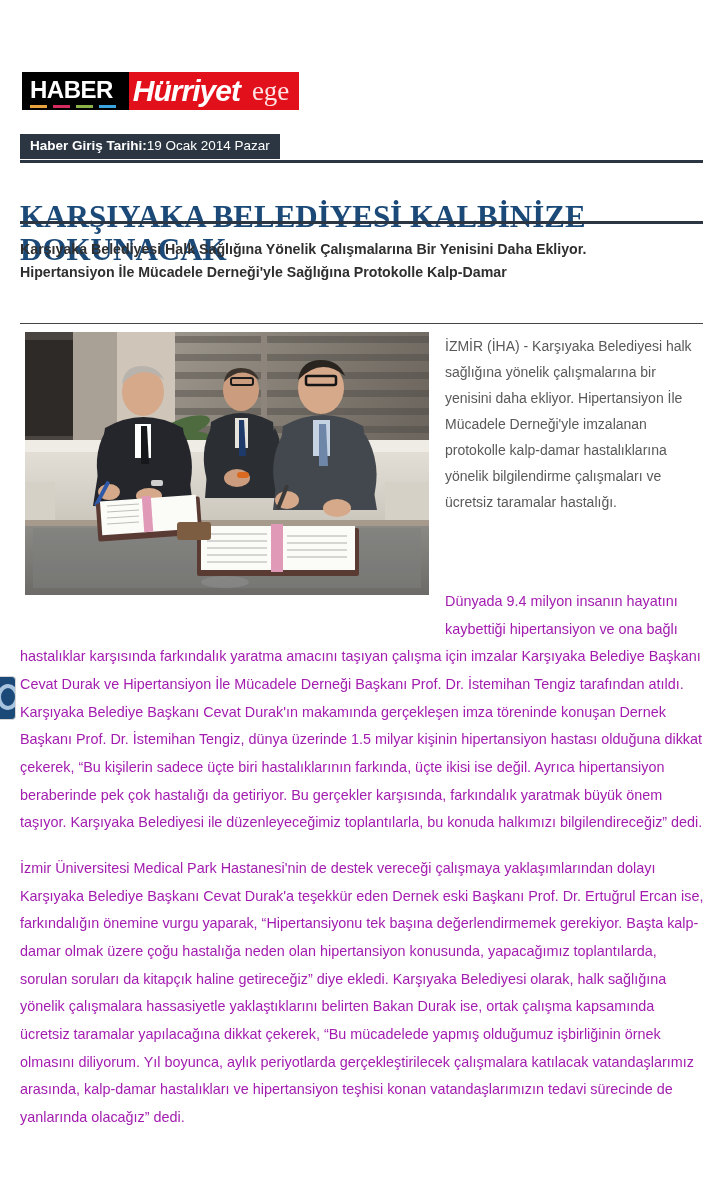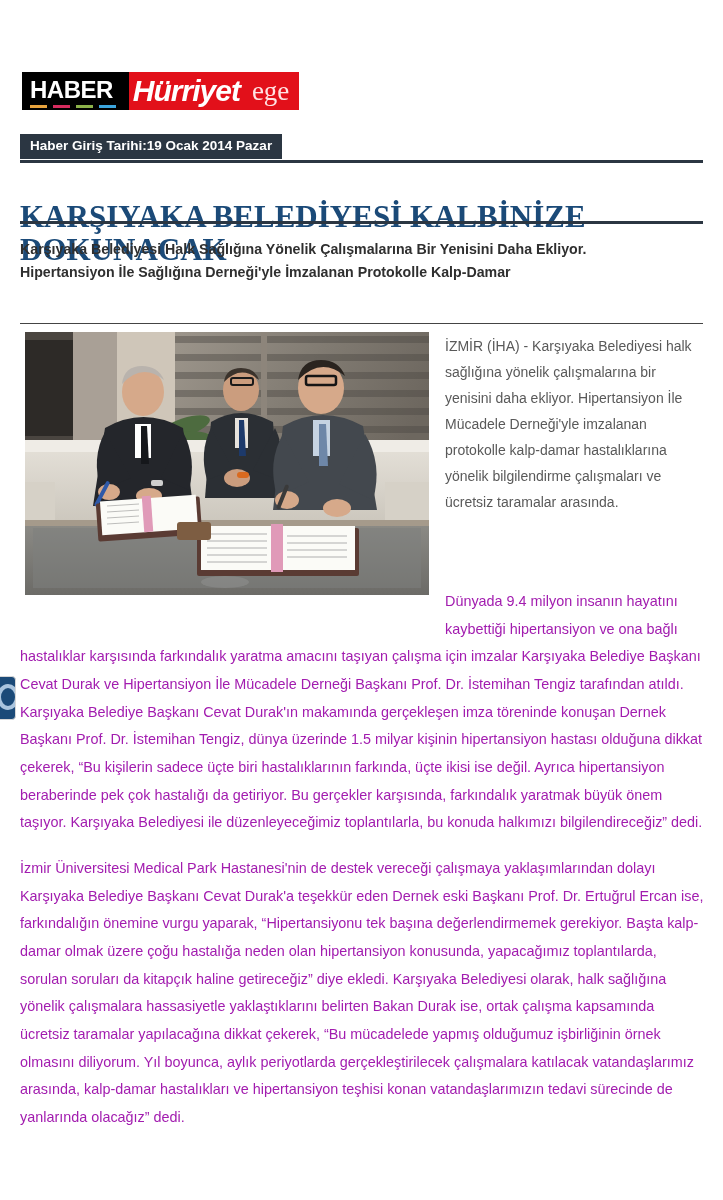--- a/index.html
+++ b/index.html
@@ -84,21 +84,21 @@
     left: 20px;
     top: 134px;
     background: #2b3642;
     color: #ffffff;
     padding: 5px 10px 6px 10px;
     font-size: 13.5px;
     line-height: 1;
     white-space: nowrap;
   }
   .date-bar b { font-weight: bold; }
-  .date-bar span.val { font-weight: bold; }
+  .date-bar span.val { font-weight: normal; }
 
   .rule-dark {
     position: absolute;
     left: 20px;
     width: 683px;
     height: 3px;
     background: #2b3642;
   }
   .rule-thin {
     position: absolute;
@@ -220,21 +220,21 @@
 <div class="date-bar">
   <b>Haber Giriş Tarihi:</b><span class="val">19 Ocak 2014 Pazar</span>
 </div>
 <div class="rule-dark" style="top:160px;"></div>
 
 <h1 class="headline">KARŞIYAKA BELEDİYESİ KALBİNİZE DOKUNACAK</h1>
 <div class="rule-dark" style="top:221px;height:3px;"></div>
 
 <div class="subhead">
   <span class="sl">Karşıyaka Belediyesi Halk Sağlığına Yönelik Çalışmalarına Bir Yenisini Daha Ekliyor.</span>
-  <span class="sl">Hipertansiyon İle Sağlığına Derneği'yle İmzalanan Protokolle Kalp-Damar</span>
+  <span class="sl">Hipertansiyon İle Mücadele Derneği'yle Sağlığına Protokolle Kalp-Damar</span>
 </div>
 <div class="rule-thin" style="top:323px;"></div>
 
 <figure class="photo" style="margin:0;">
   <svg width="404" height="263" viewBox="0 0 404 263">
     <defs>
       <linearGradient id="blindGrad" x1="0" y1="0" x2="1" y2="0.35">
         <stop offset="0%" stop-color="#9c958b"></stop>
         <stop offset="50%" stop-color="#837d74"></stop>
         <stop offset="100%" stop-color="#6d675f"></stop>
@@ -356,21 +356,21 @@
         <line x1="262" y1="225" x2="322" y2="225"></line>
       </g>
     </g>
 
     <rect x="152" y="190" width="34" height="18" rx="3" fill="#7d5d42"></rect>
 
     <ellipse cx="200" cy="250" rx="24" ry="6" fill="#ffffff" opacity="0.10"></ellipse>
   </svg>
 </figure>
 
-<div class="intro">İZMİR (İHA) - Karşıyaka Belediyesi halk sağlığına yönelik çalışmalarına bir yenisini daha ekliyor. Hipertansiyon İle Mücadele Derneği'yle imzalanan protokolle kalp-​damar hastalıklarına yönelik bilgilendirme çalışmaları ve ücretsiz taramalar arasında.</div>
+<div class="intro">İZMİR (İHA) - Karşıyaka Belediyesi halk sağlığına yönelik çalışmalarına bir yenisini daha ekliyor. Hipertansiyon İle Mücadele Derneği'yle imzalanan protokolle kalp-​damar hastalıklarına yönelik bilgilendirme çalışmaları ve ücretsiz taramalar hastalığı.</div>
 
 <div class="share-sliver">
   <span class="glyph"></span>
 </div>
 
 <div class="body-col">
   <p>
     <span class="float-left-box"></span><span>Dünyada 9.4 milyon insanın hayatını kaybettiği hipertansiyon ve ona bağlı hastalıklar karşısında farkındalık yaratma amacını taşıyan çalışma için imzalar Karşıyaka Belediye Başkanı Cevat Durak ve Hipertansiyon İle Mücadele Derneği Başkanı Prof. Dr. İstemihan Tengiz tarafından atıldı. Karşıyaka Belediye Başkanı Cevat Durak'ın makamında gerçekleşen imza töreninde konuşan Dernek Başkanı Prof. Dr. İstemihan Tengiz, dünya üzerinde 1.5 milyar kişinin hipertansiyon hastası olduğuna dikkat çekerek, “Bu kişilerin sadece üçte biri hastalıklarının farkında, üçte ikisi ise değil. Ayrıca hipertansiyon beraberinde pek çok hastalığı da getiriyor. Bu gerçekler karşısında, farkındalık yaratmak büyük önem taşıyor. Karşıyaka Belediyesi ile düzenleyeceğimiz toplantılarla, bu konuda halkımızı bilgilendireceğiz” dedi.</span>
   </p>
   <p>İzmir Üniversitesi Medical Park Hastanesi'nin de destek vereceği çalışmaya yaklaşımlarından dolayı Karşıyaka Belediye Başkanı Cevat Durak'a teşekkür eden Dernek eski Başkanı Prof. Dr. Ertuğrul Ercan ise, farkındalığın önemine vurgu yaparak, “Hipertansiyonu tek başına değerlendirmemek gerekiyor. Başta kalp-damar olmak üzere çoğu hastalığa neden olan hipertansiyon konusunda, yapacağımız toplantılarda, sorulan soruları da kitapçık haline getireceğiz” diye ekledi. Karşıyaka Belediyesi olarak, halk sağlığına yönelik çalışmalara hassasiyetle yaklaştıklarını belirten Bakan Durak ise, ortak çalışma kapsamında ücretsiz taramalar yapılacağına dikkat çekerek, “Bu mücadelede yapmış olduğumuz işbirliğinin örnek olmasını diliyorum. Yıl boyunca, aylık periyotlarda gerçekleştirilecek çalışmalara katılacak vatandaşlarımız arasında, kalp-damar hastalıkları ve hipertansiyon teşhisi konan vatandaşlarımızın tedavi sürecinde de yanlarında olacağız” dedi.</p>

